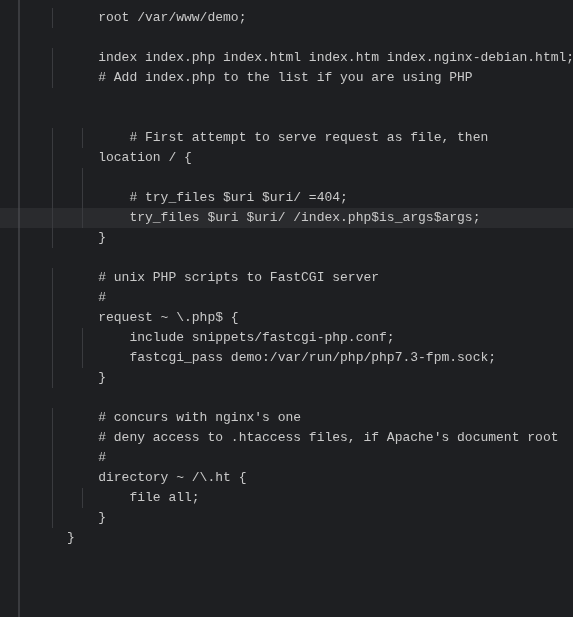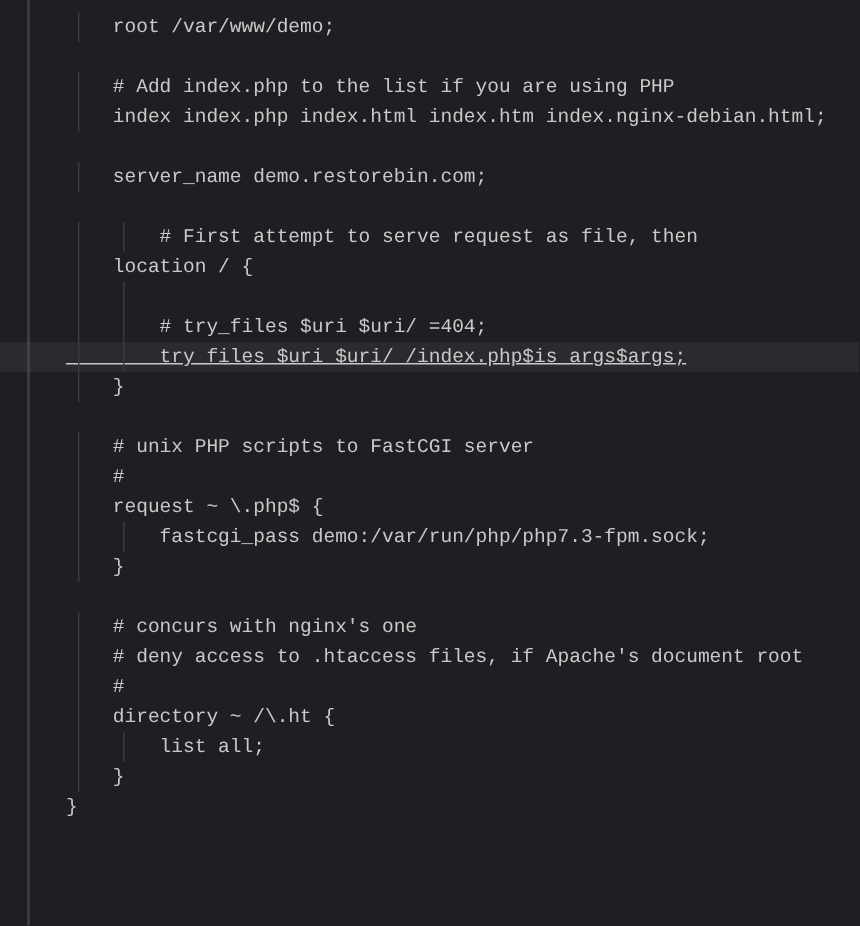--- a/index.html
+++ b/index.html
@@ -23,64 +23,63 @@
     position: absolute;
     left: 18px;
     top: 0;
     bottom: 0;
     width: 2px;
     background: #3a3b3f;
   }
   .line {
     white-space: pre;
     height: 20px;
-    padding-left: 44px;
+    padding-left: 67px;
     position: relative;
   }
   .line.hl {
     background: rgba(80,80,85,0.25);
-    text-decoration: underline;
   }
   .indent-guide {
     position: absolute;
     top: 0;
     bottom: 0;
     width: 1px;
     background: #3a3b3f;
   }
   .ig1 { left: 52px; }
   .ig2 { left: 82px; }
 </style>
 </head>
 <body>
 
 <div class="editor">
   <div class="gutter"></div>
   <div id="lines">
       <div class="line"><span class="indent-guide ig1"></span><span>    root /var/www/demo;</span></div>
       <div class="line"><span></span></div>
+      <div class="line"><span class="indent-guide ig1"></span><span>    index index.php index.html index.htm index.nginx-debian.html;</span></div>
       <div class="line"><span class="indent-guide ig1"></span><span>    # Add index.php to the list if you are using PHP</span></div>
-      <div class="line"><span class="indent-guide ig1"></span><span>    index index.php index.html index.htm index.nginx-debian.html;</span></div>
       <div class="line"><span></span></div>
-      <div class="line"><span class="indent-guide ig1"></span><span>    server_name demo.restorebin.com;</span></div>
       <div class="line"><span></span></div>
       <div class="line"><span class="indent-guide ig1"></span><span class="indent-guide ig2"></span><span>        # First attempt to serve request as file, then</span></div>
       <div class="line"><span class="indent-guide ig1"></span><span>    location / {</span></div>
       <div class="line"><span class="indent-guide ig1"></span><span class="indent-guide ig2"></span></div>
       <div class="line"><span class="indent-guide ig1"></span><span class="indent-guide ig2"></span><span>        # try_files $uri $uri/ =404;</span></div>
       <div class="line hl"><span class="indent-guide ig1"></span><span class="indent-guide ig2"></span><span>        try_files $uri $uri/ /index.php$is_args$args;</span></div>
       <div class="line"><span class="indent-guide ig1"></span><span>    }</span></div>
       <div class="line"><span></span></div>
       <div class="line"><span class="indent-guide ig1"></span><span>    # unix PHP scripts to FastCGI server</span></div>
       <div class="line"><span class="indent-guide ig1"></span><span>    #</span></div>
       <div class="line"><span class="indent-guide ig1"></span><span>    request ~ \.php$ {</span></div>
+      <div class="line"><span class="indent-guide ig1"></span><span class="indent-guide ig2"></span><span>        include snippets/fastcgi-php.conf;</span></div>
       <div class="line"><span class="indent-guide ig1"></span><span class="indent-guide ig2"></span><span>        fastcgi_pass demo:/var/run/php/php7.3-fpm.sock;</span></div>
       <div class="line"><span class="indent-guide ig1"></span><span>    }</span></div>
       <div class="line"><span></span></div>
       <div class="line"><span class="indent-guide ig1"></span><span>    # concurs with nginx's one</span></div>
       <div class="line"><span class="indent-guide ig1"></span><span>    # deny access to .htaccess files, if Apache's document root</span></div>
       <div class="line"><span class="indent-guide ig1"></span><span>    #</span></div>
       <div class="line"><span class="indent-guide ig1"></span><span>    directory ~ /\.ht {</span></div>
-      <div class="line"><span class="indent-guide ig1"></span><span class="indent-guide ig2"></span><span>        list all;</span></div>
+      <div class="line"><span class="indent-guide ig1"></span><span class="indent-guide ig2"></span><span>        file all;</span></div>
       <div class="line"><span class="indent-guide ig1"></span><span>    }</span></div>
       <div class="line"><span>}</span></div>
     </div>
 </div>
 
 </body></html>

